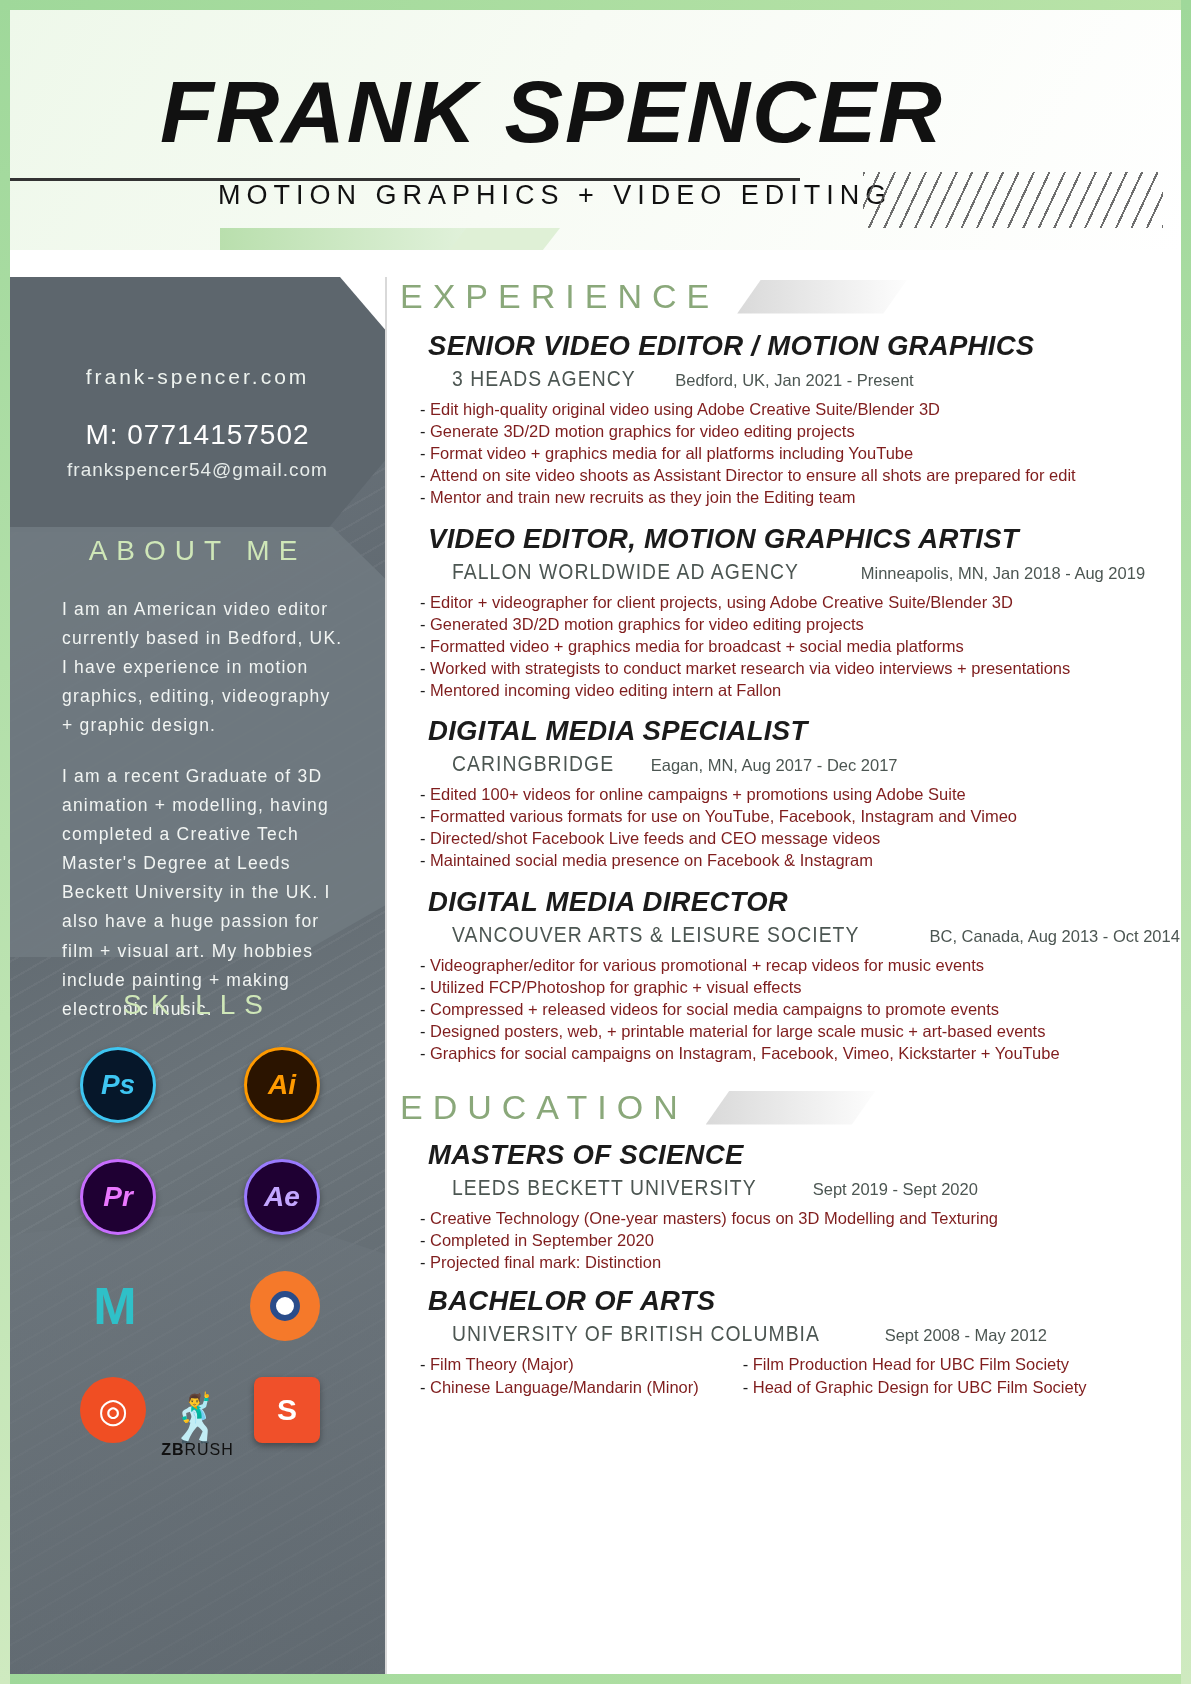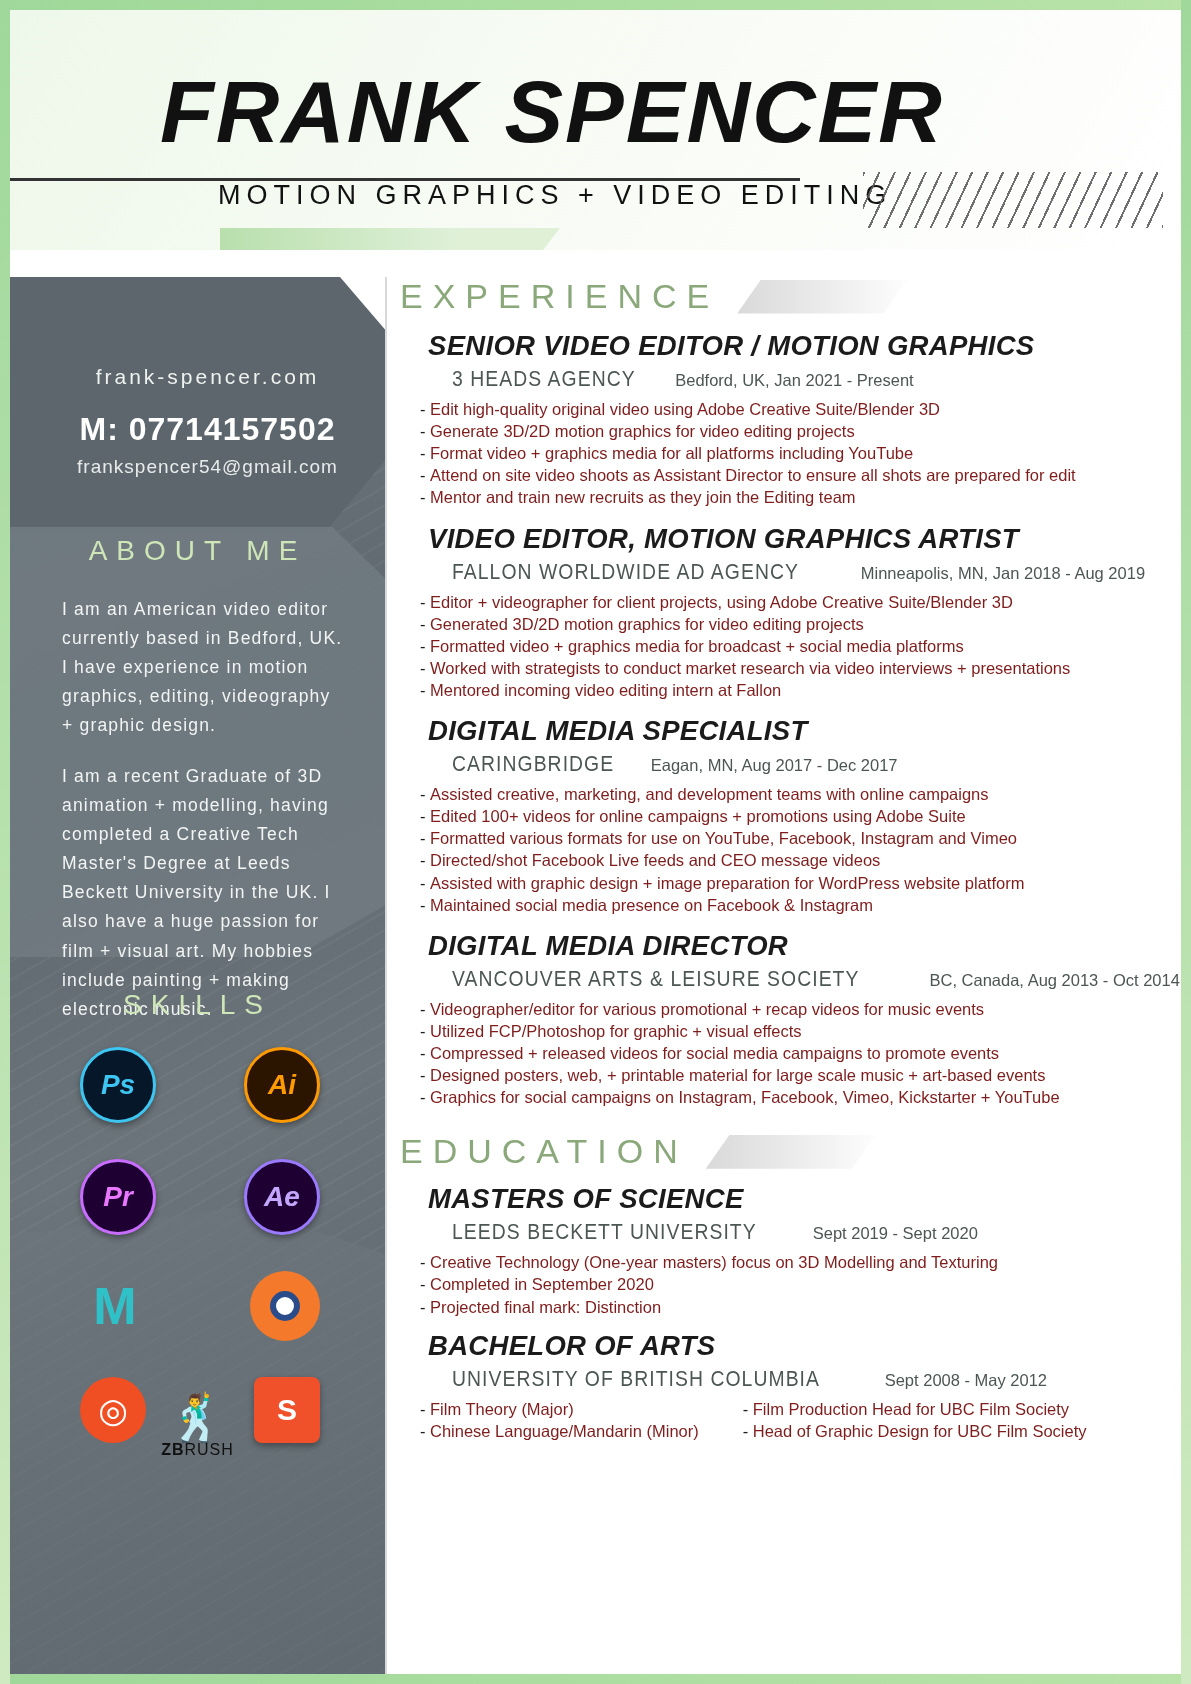--- a/index.html
+++ b/index.html
@@ -82,23 +82,23 @@
     background:#ffffff;
     clip-path:polygon(100% 0,0 0,100% 100%);
   }
   .lc-diag{
     position:absolute;left:0;top:930px;width:375px;height:470px;
     background:linear-gradient(180deg,#6d767d,#656e75);
     clip-path:polygon(0 6%,62% 0,100% 10%,100% 100%,0 100%);
     opacity:.6;
   }
 
-  .contact{position:absolute;left:0;top:88px;width:375px;text-align:center;padding-left:10px;}
+  .contact{position:absolute;left:0;top:88px;width:375px;text-align:center;}
   .site{font-size:21px;letter-spacing:3px;color:#eef3ef;}
-  .phone{margin-top:22px;font-size:32px;font-weight:bold;letter-spacing:1px;color:#ffffff;}
+  .phone{margin-top:30px;font-size:28px;font-weight:normal;letter-spacing:1px;color:#ffffff;}
   .email{margin-top:8px;font-size:19px;letter-spacing:1px;color:#e7ecea;}
 
   .lc-head{
     text-align:center;color:#cfe7b8;font-size:28px;letter-spacing:9px;
     font-family:"Liberation Sans", sans-serif;
   }
   .aboutme-head{position:absolute;left:0;top:258px;width:375px;}
   .about-text{
     position:absolute;left:52px;top:318px;width:300px;
     color:#f2f5f3;font-size:17.5px;line-height:1.66;letter-spacing:1.2px;
@@ -285,25 +285,23 @@
       </ul>
     </div>
 
     <div class="job">
       <div class="job-title">DIGITAL MEDIA SPECIALIST</div>
       <div class="job-meta">
         <span class="company">CARINGBRIDGE</span>
         <span class="place">Eagan, MN, Aug 2017 - Dec 2017</span>
       </div>
       <ul class="bullets">
-        <li>Assisted creative, marketing, and development teams with online campaigns</li>
         <li>Edited 100+ videos for online campaigns + promotions using Adobe Suite</li>
         <li>Formatted various formats for use on YouTube, Facebook, Instagram and Vimeo</li>
         <li>Directed/shot Facebook Live feeds and CEO message videos</li>
-        <li>Assisted with graphic design + image preparation for WordPress website platform</li>
         <li>Maintained social media presence on Facebook &amp; Instagram</li>
       </ul>
     </div>
 
     <div class="job">
       <div class="job-title">DIGITAL MEDIA DIRECTOR</div>
       <div class="job-meta">
         <span class="company">VANCOUVER ARTS &amp; LEISURE SOCIETY</span>
         <span class="place">BC, Canada, Aug 2013 - Oct 2014</span>
       </div>

